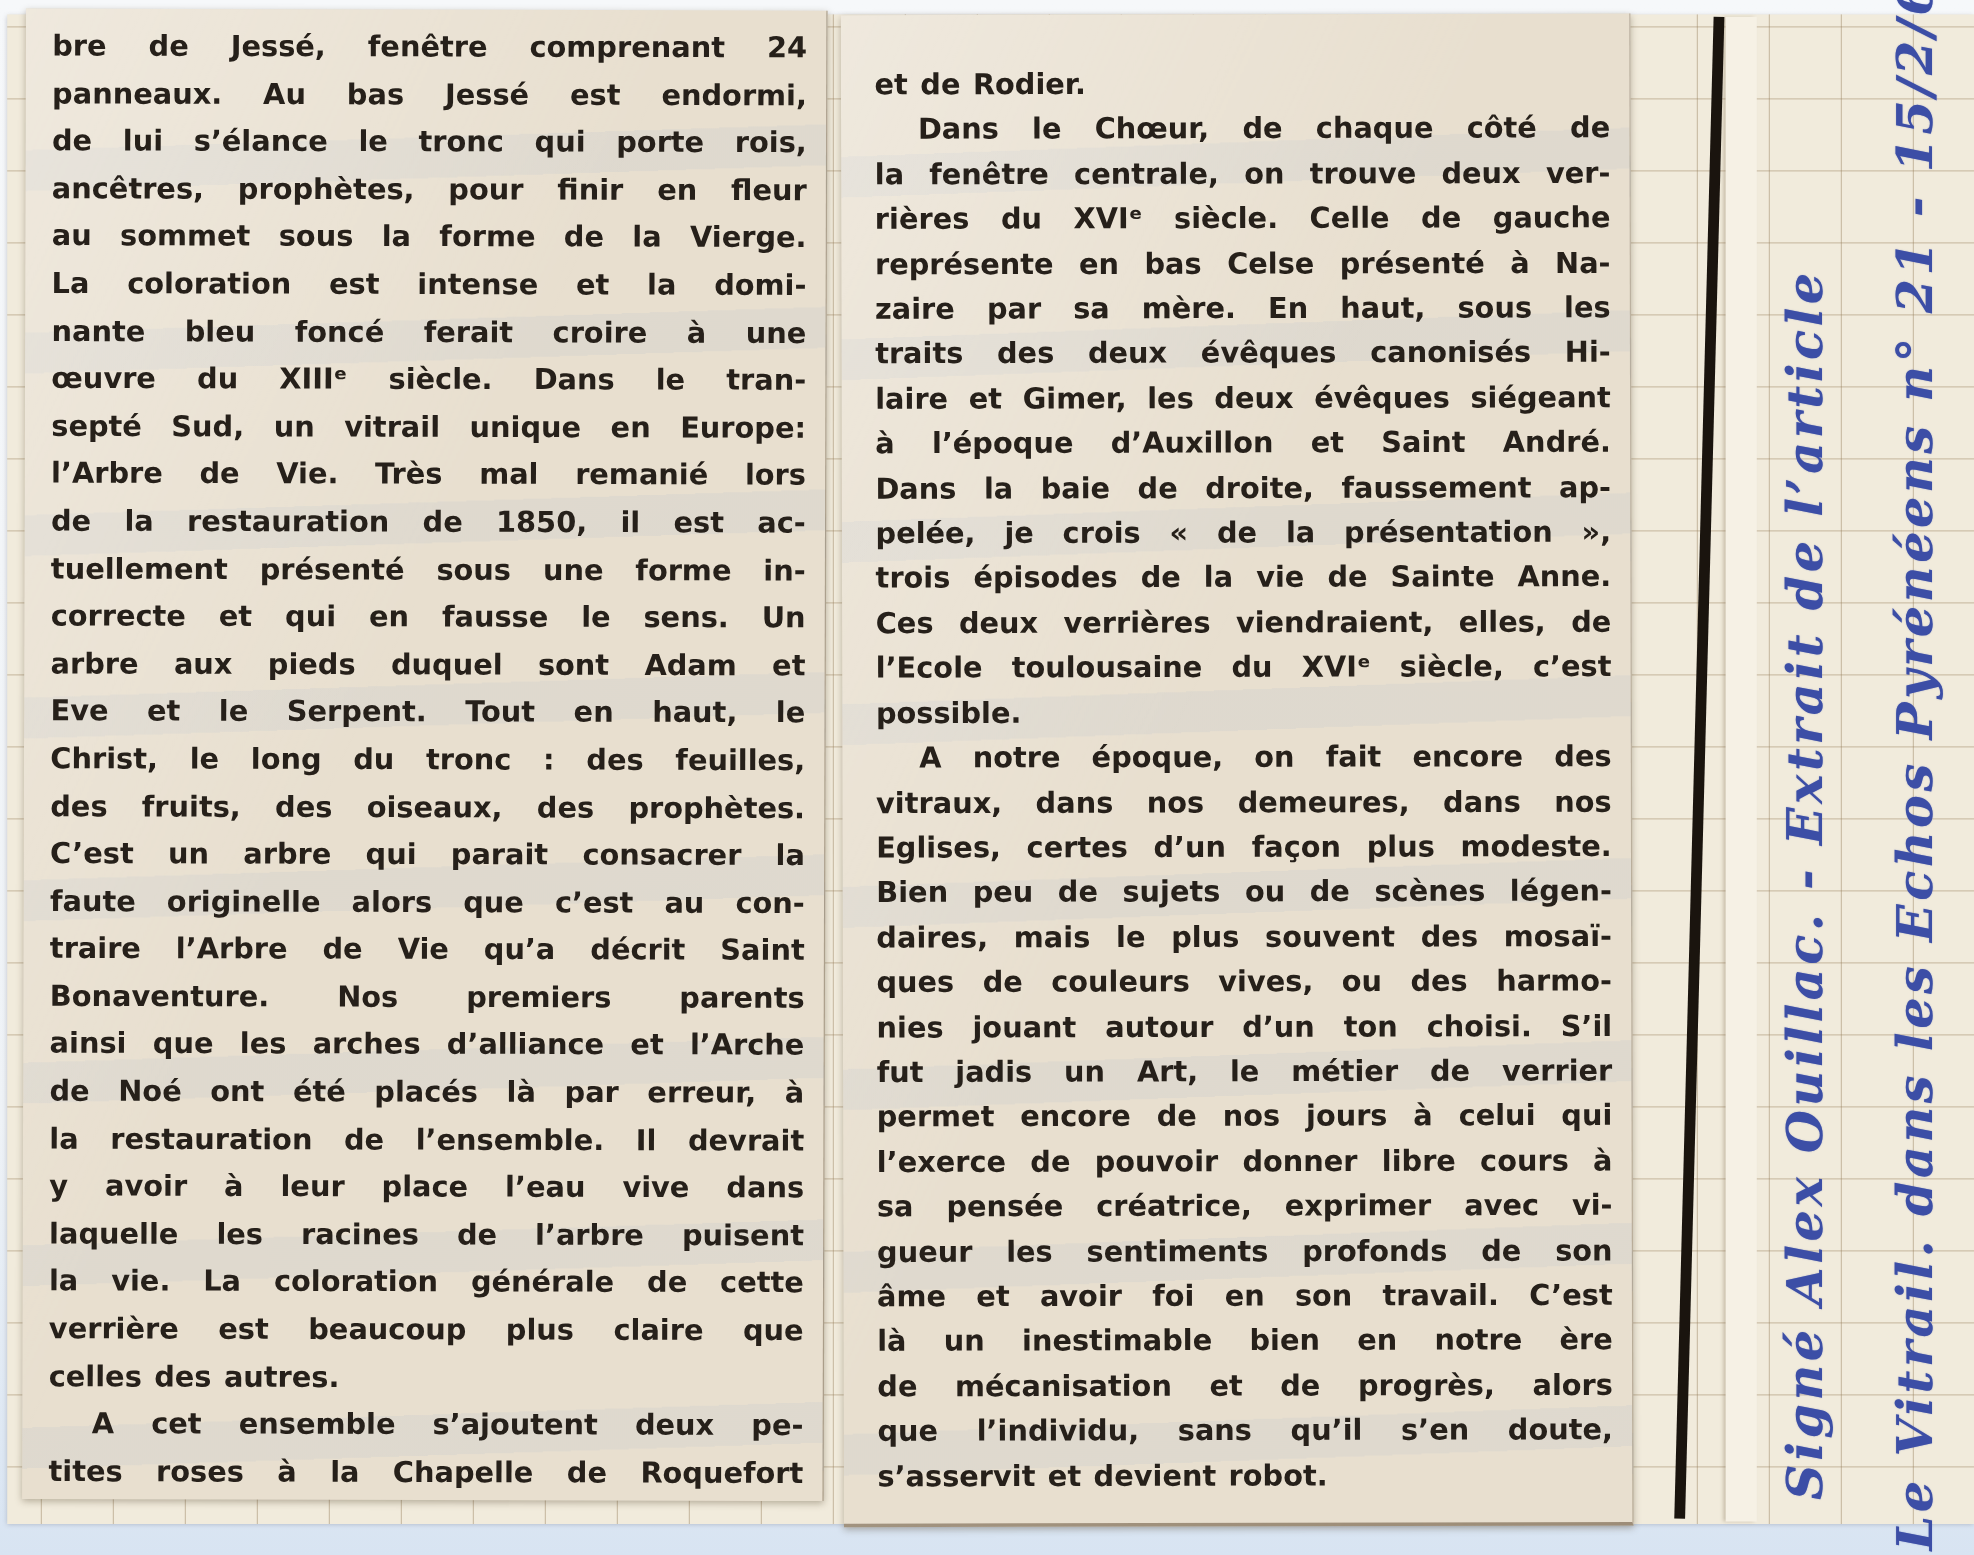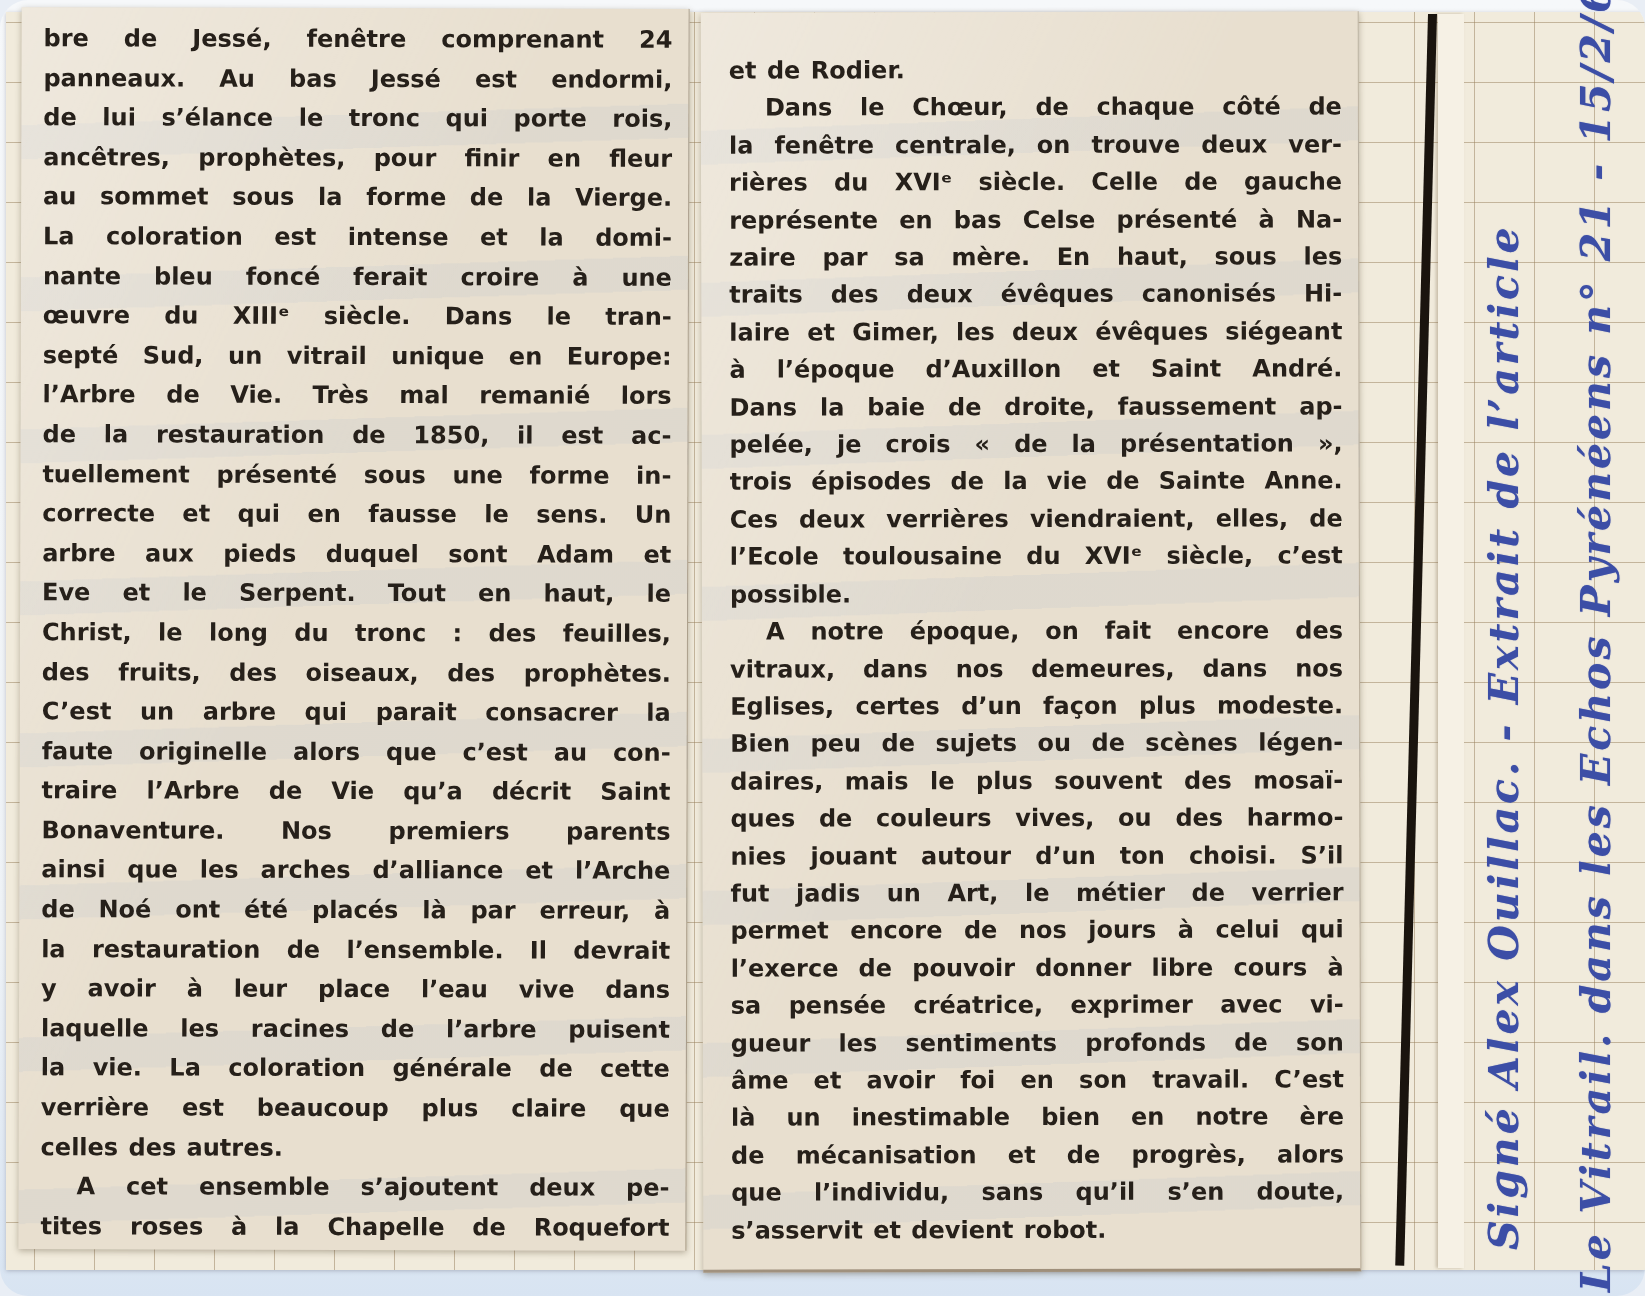--- a/index.html
+++ b/index.html
@@ -1,17 +1,17 @@
 <!DOCTYPE html>
 <html style="--newsprint: #e8dfcf; --graph-paper: #f1ebdc; --grid-line: rgba(150,126,90,0.5); --print-ink: #26201a; --pen-ink: #3c4ea6; --rule-black: #1a140e; --bed-top: #f6f8fa; --bed-bottom: #d8e4f2;"><head>
 <meta charset="utf-8">
 <style>
   html,body{margin:0;padding:0;background:#e9eef5;}
   .scene{position:relative;width:1645px;height:1296px;overflow:hidden;
-         font-family:"DejaVu Sans",sans-serif;border-radius:28px;}
+         font-family:"DejaVu Sans",sans-serif;}
   .bed{position:absolute;inset:0;
        background:linear-gradient(180deg,var(--bed-top) 0%,#eef2f6 72%,var(--bed-bottom) 100%);}
   
   .notebook{position:absolute;left:6px;top:12px;width:1639px;height:1258px;
     background-color:var(--graph-paper);
     background-image:
       linear-gradient(90deg,var(--grid-line) 1px,transparent 1px),
       linear-gradient(180deg,var(--grid-line) 1px,transparent 1px);
     background-size:60px 60px;background-position:28px 10px;
     box-shadow:0 1px 4px rgba(90,90,110,.35);}

